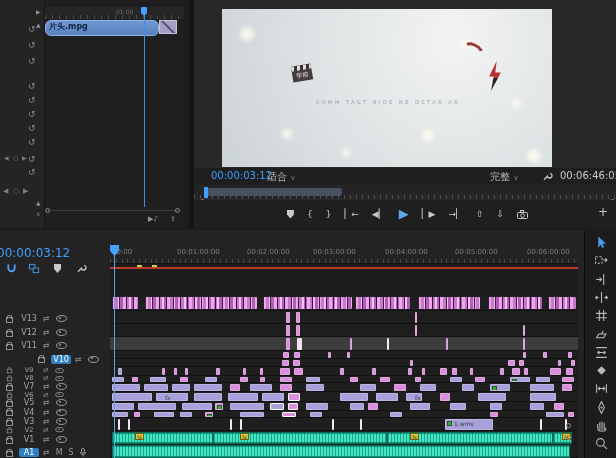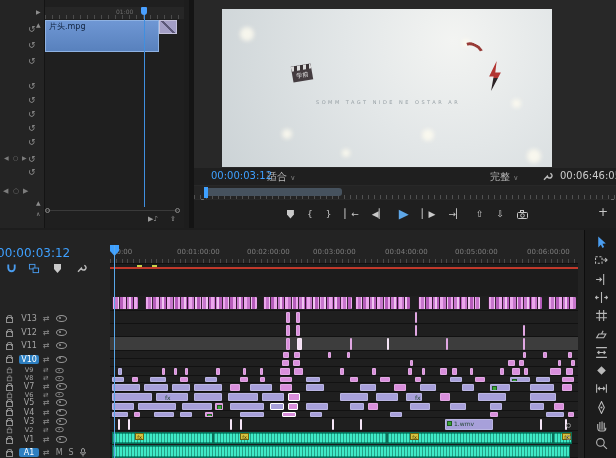--- a/index.html
+++ b/index.html
@@ -9,23 +9,23 @@
   .abs{position:absolute;}
   
   #ec{left:0;top:0;width:184px;height:228px;background:#1f1f1f;}
   #ec-left{left:0;top:0;width:44px;height:228px;background:#242424;border-right:1px solid #141414;}
   .reset{position:absolute;left:28px;font-size:9px;color:#8d8d8d;line-height:9px;}
   .kfnav{position:absolute;font-size:6px;color:#7c7c7c;line-height:6px;}
   #ec-ruler{left:45px;top:7px;width:139px;height:12px;background:#262626;
     background-image:repeating-linear-gradient(90deg,#4c4c4c 0 1px,transparent 1px 7px);
     background-size:100% 4px;background-position:0 100%;background-repeat:no-repeat;}
   #ec-ruler-label{left:116px;top:8px;font-size:6px;color:#6e6e6e;}
-  #ec-clip{left:45px;top:20px;width:114px;height:32px;background:linear-gradient(180deg,#6f97d4,#5881bd);
-    border:1px solid #8fb2e2;border-radius:0;font-size:8px;color:#10233f;line-height:12px;
-    padding-left:3px;box-sizing:border-box;white-space:nowrap;overflow:hidden;}
+  #ec-clip{left:45px;top:20px;width:114px;height:16px;background:linear-gradient(180deg,#6f97d4,#5881bd);
+    border:1px solid #8fb2e2;border-radius:6px;font-size:8px;color:#10233f;line-height:12px;
+    padding-left:3px;box-sizing:border-box;white-space:nowrap;overflow:hidden;font-weight:bold;}
   #ec-trans{left:159px;top:20px;width:18px;height:14px;background:#a49fc6;border:1px solid #c4c0da;
     box-sizing:border-box;}
   #ec-trans:before{content:"";position:absolute;inset:0;
     background:linear-gradient(45deg,transparent 46%,#5c5878 46%,#5c5878 54%,transparent 54%);}
   #ec-playhead-line{left:144px;top:7px;width:1px;height:200px;background:#3f8fe0;}
   #ec-playhead-head{left:141px;top:7px;width:6px;height:8px;background:#4aa0ff;border-radius:1px 1px 3px 3px;}
   #ec-scroll{left:46px;top:210px;width:132px;height:1px;background:#3a3a3a;}
   .knob{position:absolute;width:5px;height:5px;border:1px solid #8a8a8a;border-radius:50%;box-sizing:border-box;}
   .ec-bot-ic{position:absolute;font-size:7px;color:#9a9a9a;}
   .tri{position:absolute;font-size:6px;color:#8d8d8d;}
@@ -262,21 +262,21 @@
             <span class="badge">V12</span>
             <span class="sync">⇄</span>
             <div class="eye" style="position: relative;"></div>
           </div>
           <div class="trow" style="top: 94px; height: 13px;">
             <div class="lock" style="position: relative;"></div>
             <span class="badge">V11</span>
             <span class="sync">⇄</span>
             <div class="eye" style="position: relative;"></div>
           </div>
-          <div class="trow" style="top: 107px; height: 14px;">
+          <div class="trow" style="top: 107px; height: 14px; padding-left: 32px;">
             <div class="lock" style="position: relative;"></div>
             <span class="badge tgt">V10</span>
             <span class="sync">⇄</span>
             <div class="eye" style="position: relative;"></div>
           </div>
           <div class="trow tiny" style="top: 121px; height: 8px;">
             <div class="lock" style="position: relative;"></div>
             <span class="badge">V9</span>
             <span class="sync">⇄</span>
             <div class="eye" style="position: relative;"></div>

